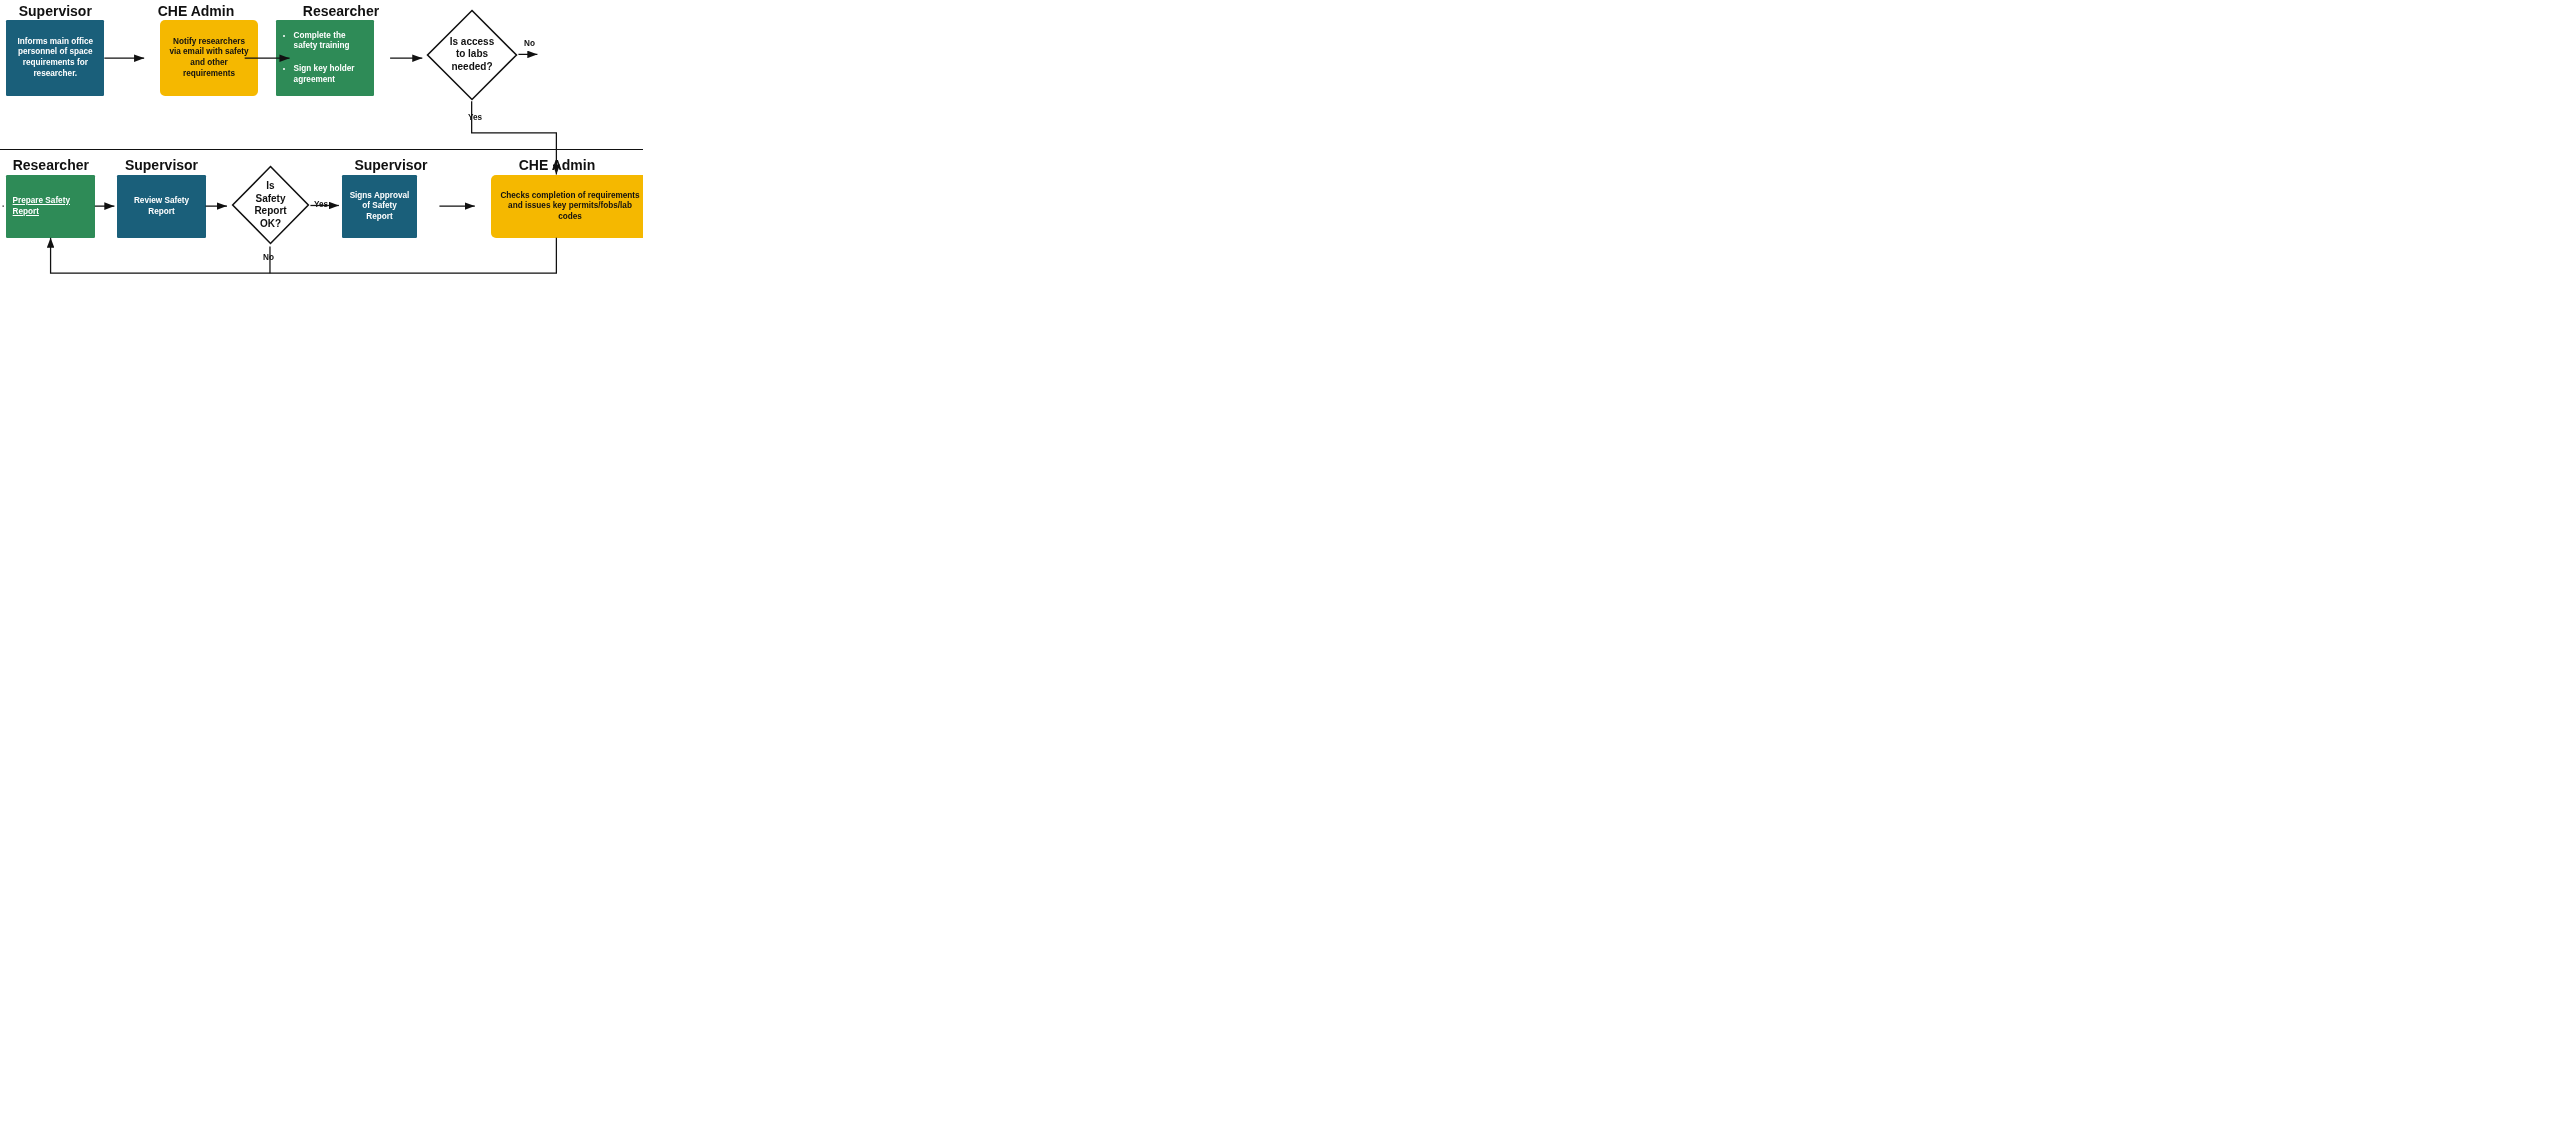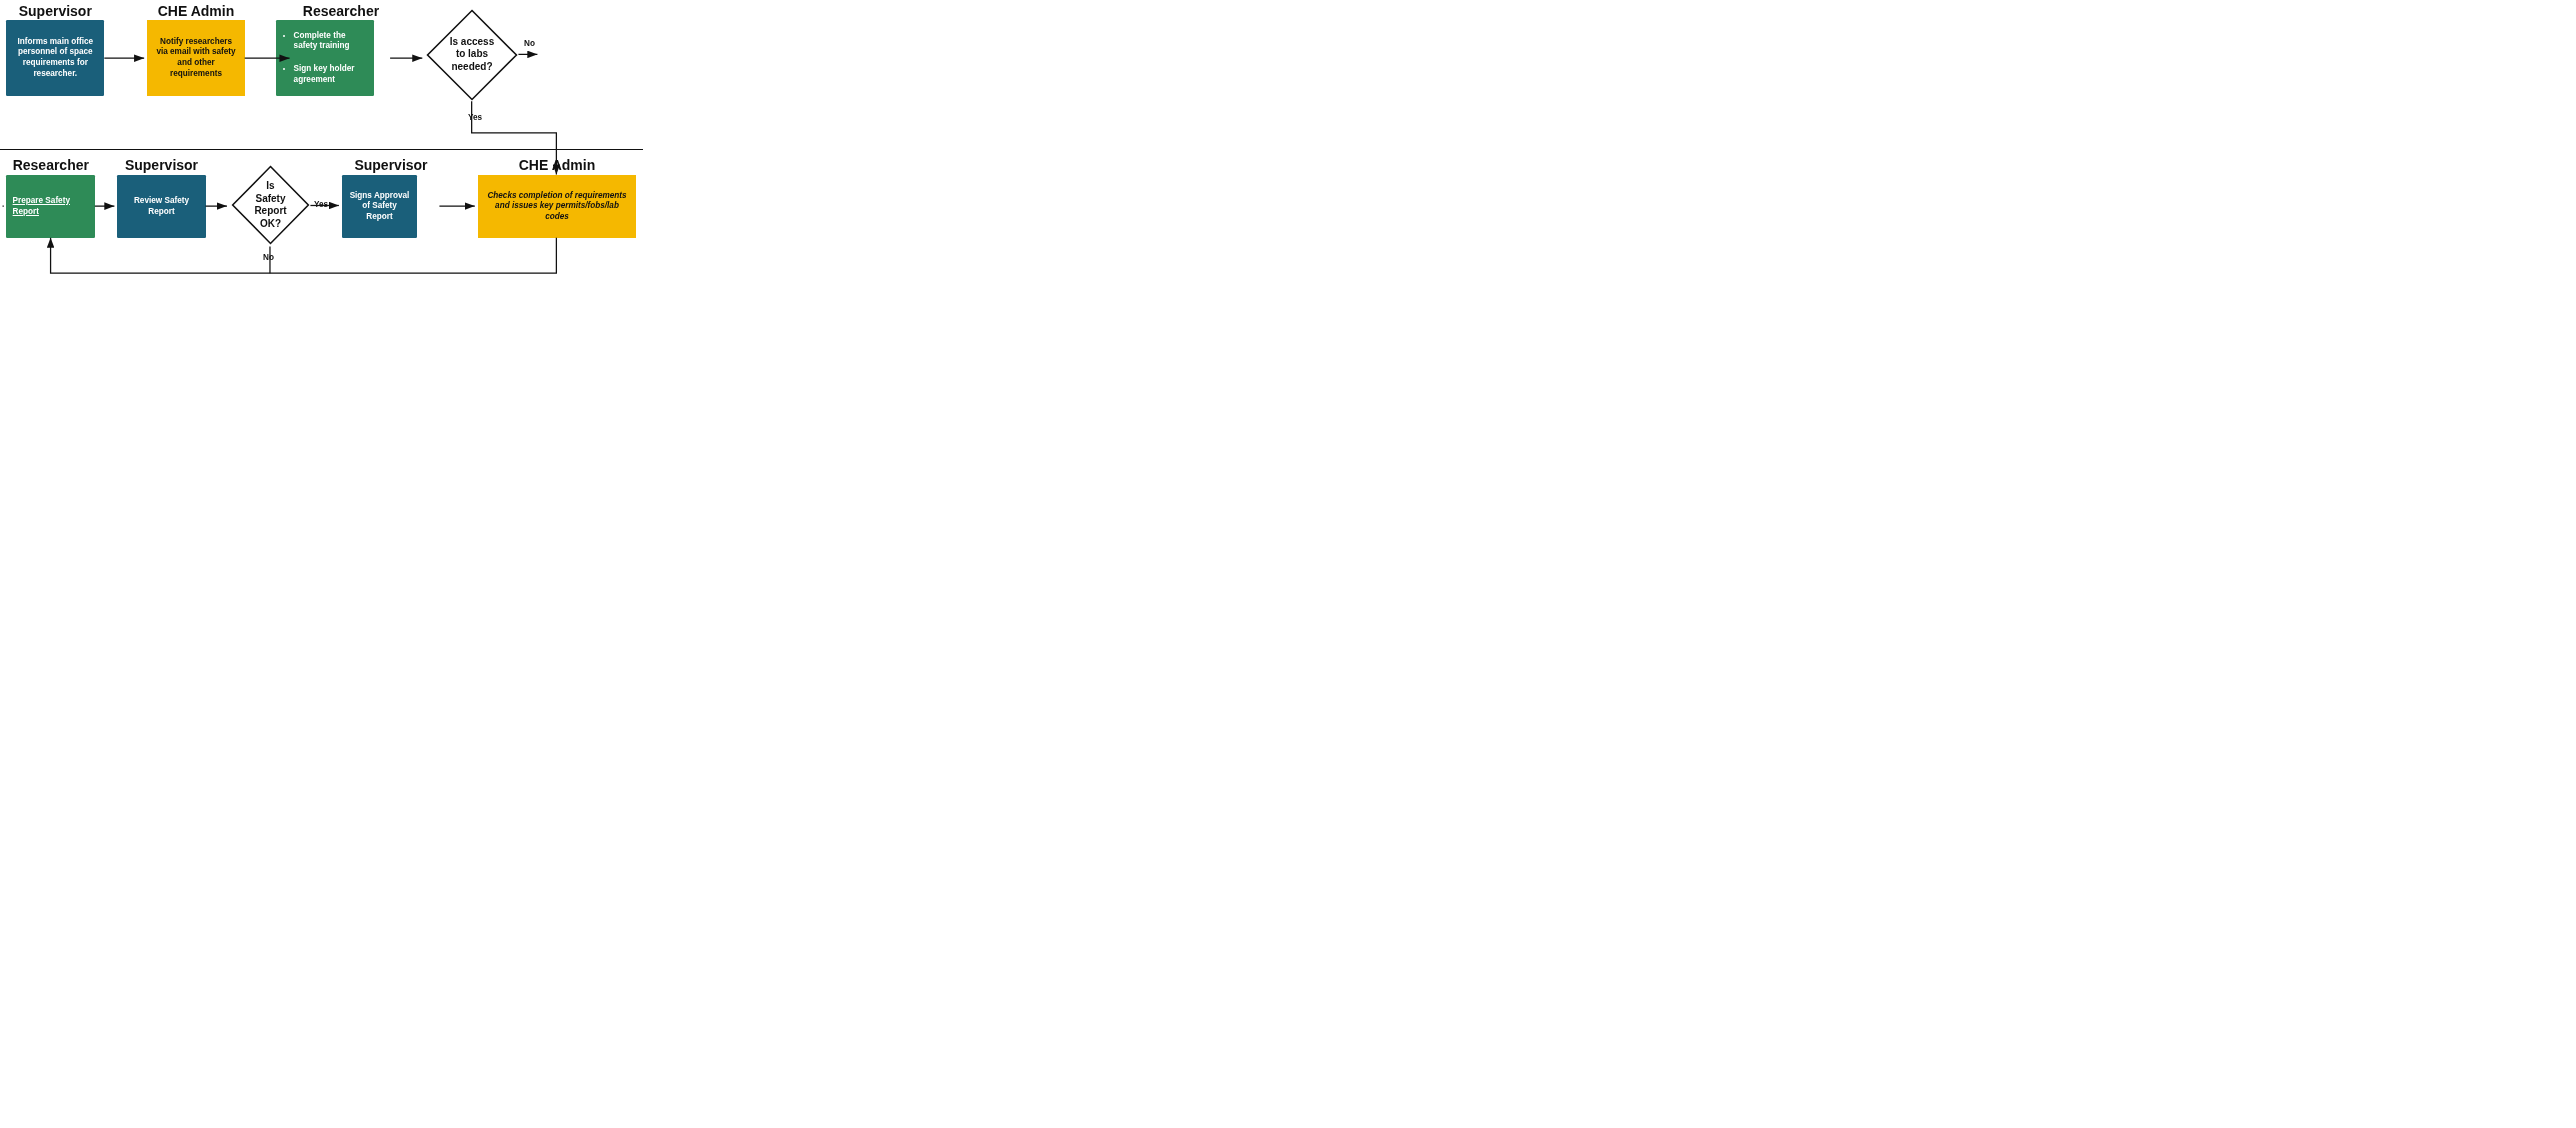--- a/index.html
+++ b/index.html
@@ -41,21 +41,22 @@
     }
 
     .box-teal {
       background: #1a5f7a;
       color: #fff;
       border-radius: 1.3px;
     }
     .box-yellow {
       background: #f5b800;
       color: #111;
-      border-radius: 0;
+      border-radius: 5px;
+      margin-left: 13px;
     }
     .box-green {
       background: #2e8b57;
       color: #fff;
       border-radius: 1.3px;
       text-align: left;
     }
     .box-green ul {
       list-style: disc;
       padding-left: 10px;
@@ -164,21 +165,21 @@
     </div>
   </div>
 
   <div class="role-label" style="left:314px;top:200px;font-size:8.2px;font-weight:600;">Yes</div>
   <div class="role-label" style="left:263px;top:253px;font-size:8.2px;font-weight:600;">No</div>
 
   <div class="box box-teal" style="left:342px;top:175px;width:75px;height:63px;">
     <span>Signs Approval of Safety Report</span>
   </div>
 
-  <div class="box box-yellow" style="left:478px;top:175px;width:158px;height:63px;font-style:italic;">
+  <div class="box box-yellow" style="left:478px;top:175px;width:158px;height:63px;">
     <span>Checks completion of requirements and issues key permits/fobs/lab codes</span>
   </div>
 
   <svg class="arrows-svg" viewBox="0 0 1017 446" width="643" height="282">
     <defs>
       <marker id="arrowhead" markerWidth="8" markerHeight="6" refX="8" refY="3" orient="auto">
         <polygon points="0 0, 8 3, 0 6" fill="#111"></polygon>
       </marker>
     </defs>
 

